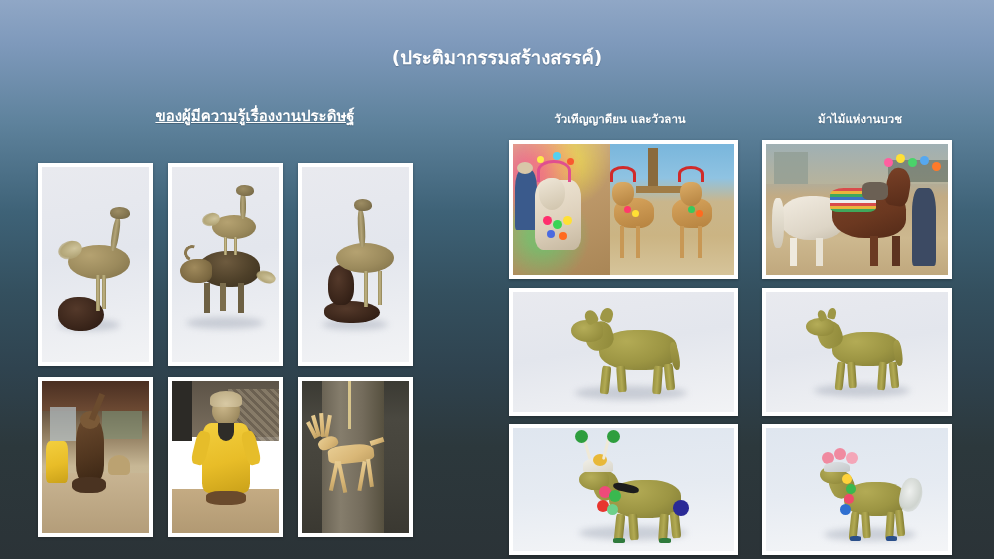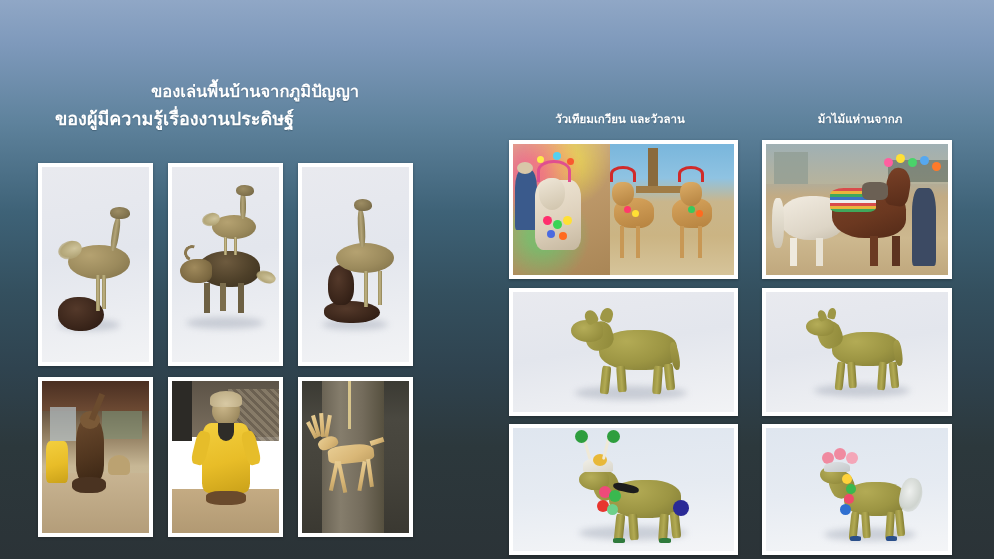--- a/index.html
+++ b/index.html
@@ -65,25 +65,26 @@
     color: #ffffff;
     font-size: 16.5px;
     font-weight: bold;
     text-shadow: 0 1px 1px rgba(20,35,50,0.30);
   }
   .heading-left-2 {
     position: absolute;
     left: 55px;
     top: 104px;
     width: 400px;
-    text-align: left;
-    color: #ffffff;
-    font-size: 18px;
+    text-align: center;
+    color: #ffffff;
+    font-size: 15px;
     font-weight: bold;
     text-shadow: 0 1px 1px rgba(20,35,50,0.30);
+    text-decoration: underline;
   }
 
   .heading-right {
     position: absolute;
     left: 490px;
     top: 78px;
     width: 470px;
     text-align: center;
     color: #ffffff;
     font-size: 16.5px;
@@ -307,29 +308,29 @@
     background: linear-gradient(160deg, #6b4a2e 0%, #51361f 60%, #3b2614 100%);
     border-radius: 40% 40% 25% 25%;
   }
 </style>
 </head>
 <body>
 
 <div class="slide">
 
 
-
-  <div class="heading-left-1">ของเล่นพื้นบ้านจากภูมิปัญญา</div>
+  <div class="title-line2">(ประติมากรรมสร้างสรรค์)</div>
+
 
   <div class="heading-left-2">ของผู้มีความรู้เรื่องงานประดิษฐ์</div>
 
 
-  <div class="sublabel-a">วัวเทียมเกวียน และวัวลาน</div>
-
-  <div class="sublabel-b">ม้าไม้แห่านจากภ</div>
+  <div class="sublabel-a">วัวเทีญญาดียน และวัวลาน</div>
+
+  <div class="sublabel-b">ม้าไม้แห่งานบวช</div>
 
   <div class="photo" style="left:38px; top:163px; width:115px; height:203px;">
     <div class="canvas bg-studio">
       <div class="floor-shadow" style="left:16px; top:152px; width:62px; height:12px;"></div>
       <div class="wood-base" style="left:16px; top:130px; width:46px; height:34px;"></div>
       <div class="fiber-body" style="left:26px; top:78px; width:62px; height:34px;"></div>
       <div class="fiber-tail" style="left:16px; top:74px; width:24px; height:18px; transform:rotate(-18deg);"></div>
       <div class="fiber-neck" style="left:70px; top:50px; width:7px; height:34px; transform:rotate(9deg);"></div>
       <div class="fiber-head" style="left:68px; top:40px; width:20px; height:12px;"></div>
       <div class="fiber-leg" style="left:54px; top:108px; width:4px; height:36px;"></div>

